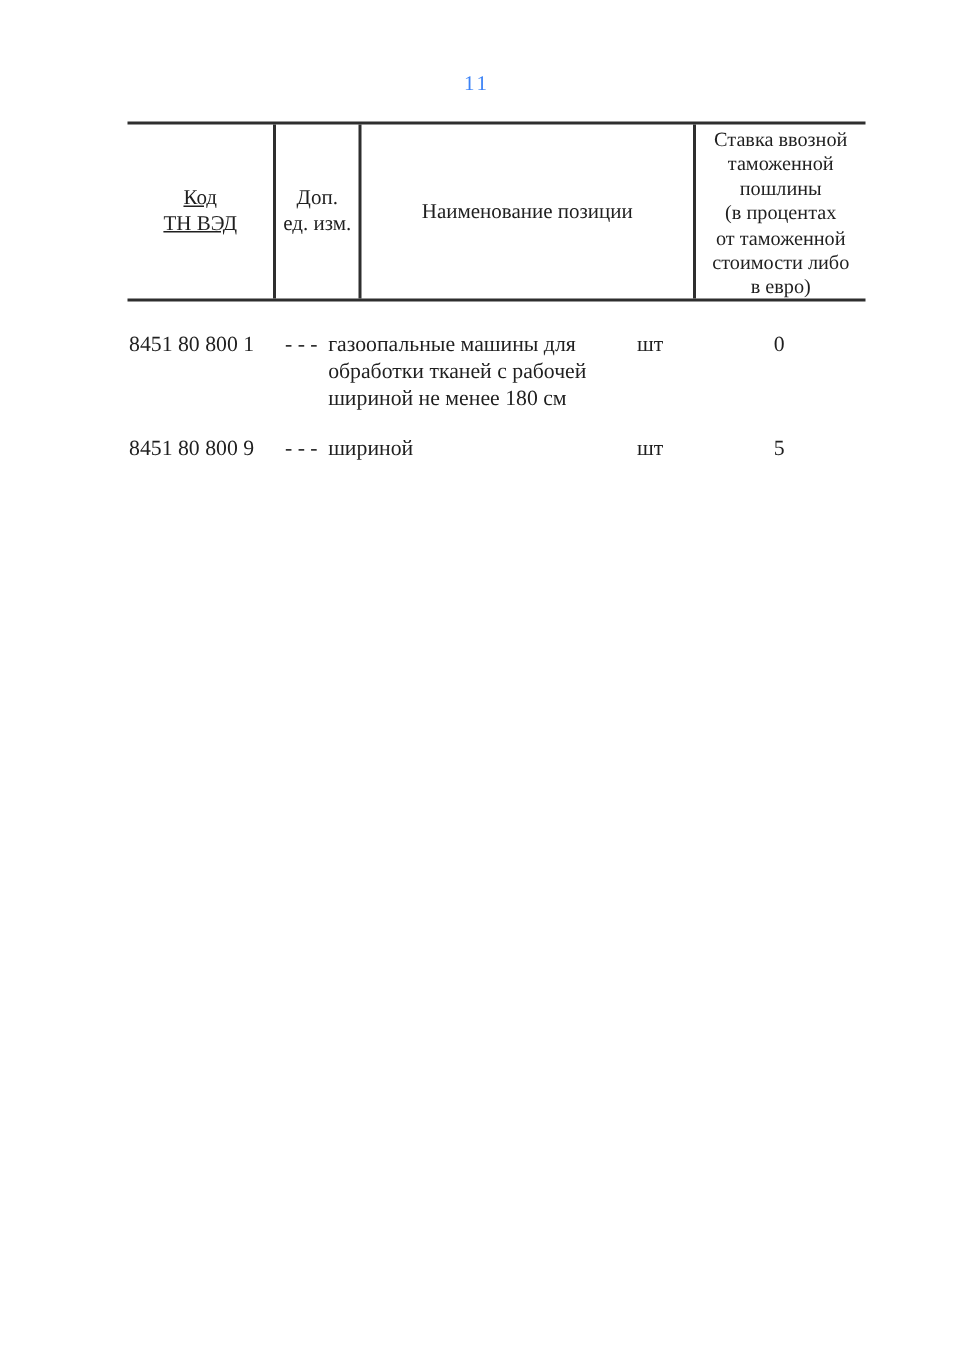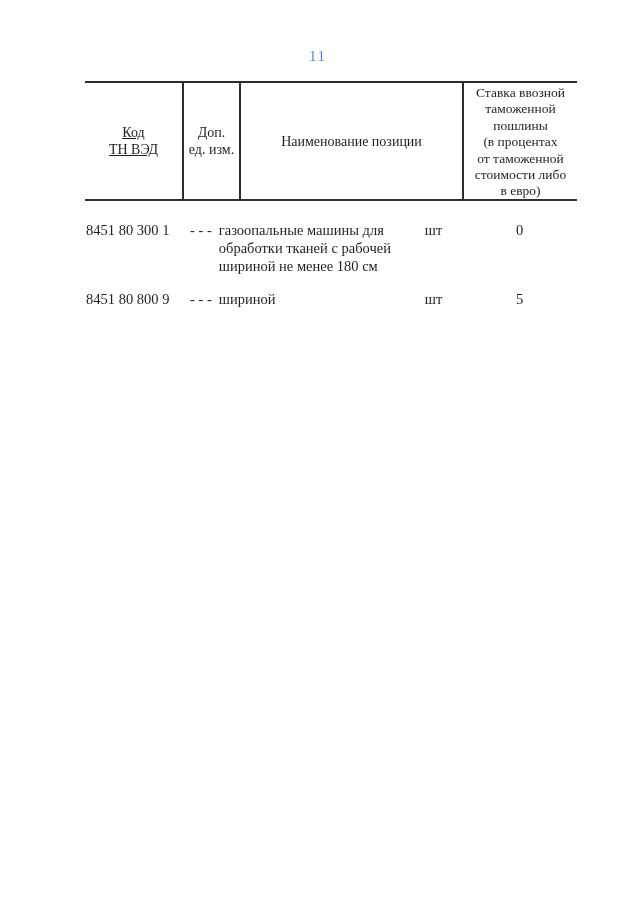--- a/index.html
+++ b/index.html
@@ -95,21 +95,21 @@
 таможенной
 пошлины
 (в процентах
 от таможенной
 стоимости либо
 в евро)</span>
     </div>
   </div>
 
   <div class="trow trow-0">
-    <span class="code">8451 80 300 1</span>
+    <span class="code">8451 80 800 1</span>
     <span class="desc">
       <span class="dashes">- - -</span>
       <span class="name">газоопальные машины для
 обработки тканей с рабочей
 шириной не менее 180 см</span>
     </span>
     <span class="unit">шт</span>
     <span class="rate">0</span>
   </div>
 

